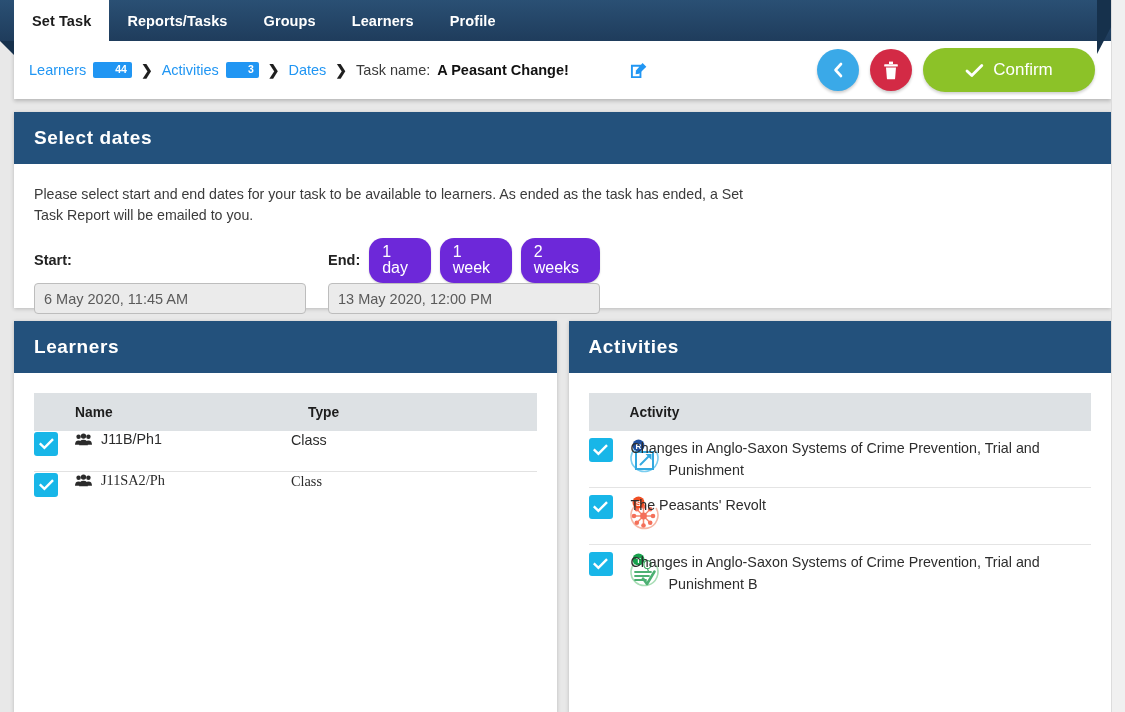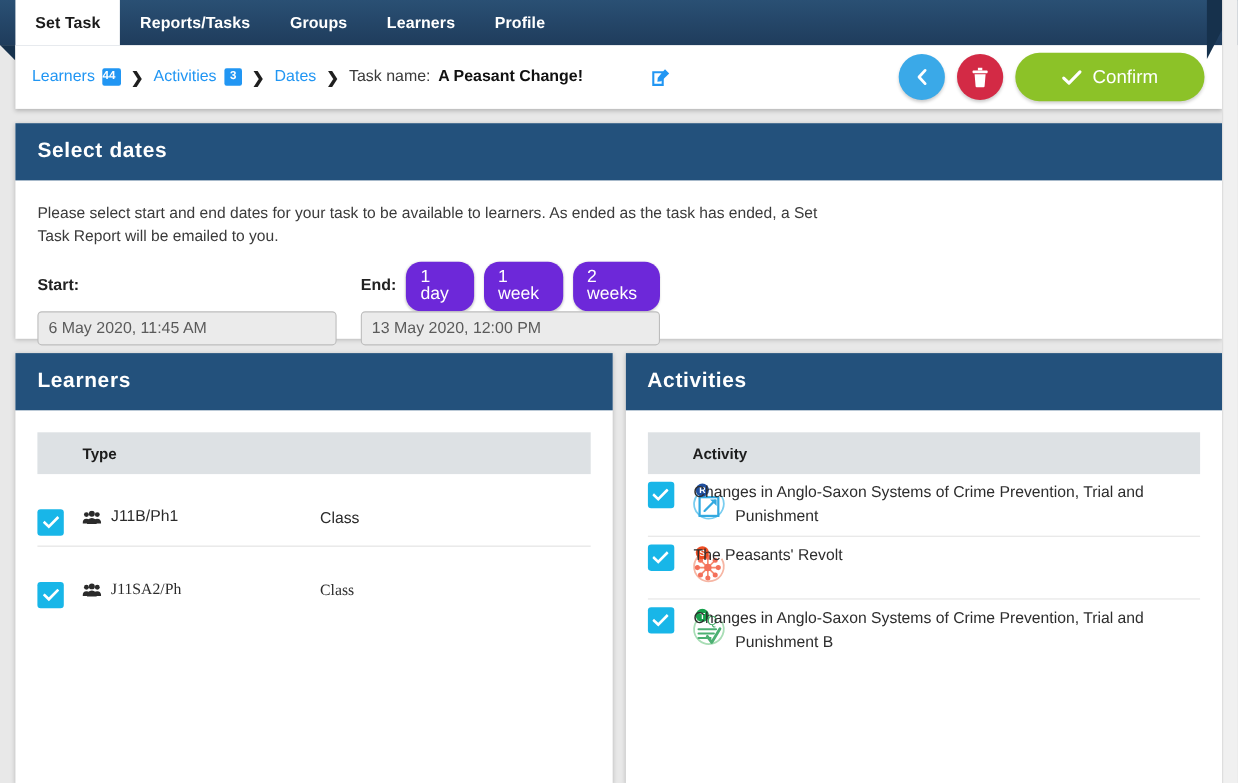--- a/index.html
+++ b/index.html
@@ -80,25 +80,25 @@
     font-size: 14.5px;
     flex: 0 0 auto;
   }
   .crumb-link { color: #2196f3; cursor: pointer; }
   .crumb-badge {
     display: inline-block;
     background: #2196f3;
     color: #fff;
     font-size: 10.5px;
     font-weight: bold;
-    padding: 2px 5px 2px 0;
+    padding: 2px 5px 2px 22px;
     border-radius: 2px;
     line-height: 1.1;
     min-width: 16px;
-    text-align: right;
+    text-align: left;
   }
   .crumb-sep { color: #1f1f1f; font-weight: bold; font-size: 14px; margin: 0 2px; }
   .crumb-plain { color: #3a3a3a; }
   .crumb-task { color: #111; font-weight: bold; }
   .edit-icon-btn {
     margin-left: 60px;
     width: 22px; height: 22px;
     cursor: pointer;
     display: flex; align-items: center; justify-content: center;
   }
@@ -216,23 +216,22 @@
     color: #1d1d1d;
   }
   .th.name { width: 233px; }
   .th.type { width: 120px; }
   .th.activity { width: 100%; }
 
   .trow {
     display: flex;
     align-items: flex-start;
     border-bottom: 1px solid #e2e2e2;
-    padding: 11px 0 9px 0;
+    padding: 0 0 9px 0;
     min-height: 41px;
-    margin-top: 20px;
   }
   .trow.no-border { border-bottom: none; font-family: Liberation Serif, serif; }
   .chk {
     width: 24px; height: 24px;
     background: #18b6e8;
     border-radius: 3px;
     display: flex; align-items: center; justify-content: center;
     flex: 0 0 24px;
     cursor: pointer;
     margin-top: 1px;
@@ -372,20 +371,21 @@
     </div>
   </div>
 </div>
 
 <div class="cols">
 
   <div class="panel col-panel">
     <div class="panel-head">Learners</div>
     <div class="table-area">
       <div class="thead">
+        <span class="th name">Name</span>
         <span class="th type">Type</span>
       </div>
 
       <div class="trow">
         <span class="chk">
           <svg width="15" height="12" viewBox="0 0 15 12">
             <path fill="none" stroke="#ffffff" stroke-width="2.4" stroke-linecap="square" d="M1.6 6.2 L5.4 9.8 L13.2 1.9"></path>
           </svg>
         </span>
         <span class="cell-name">

